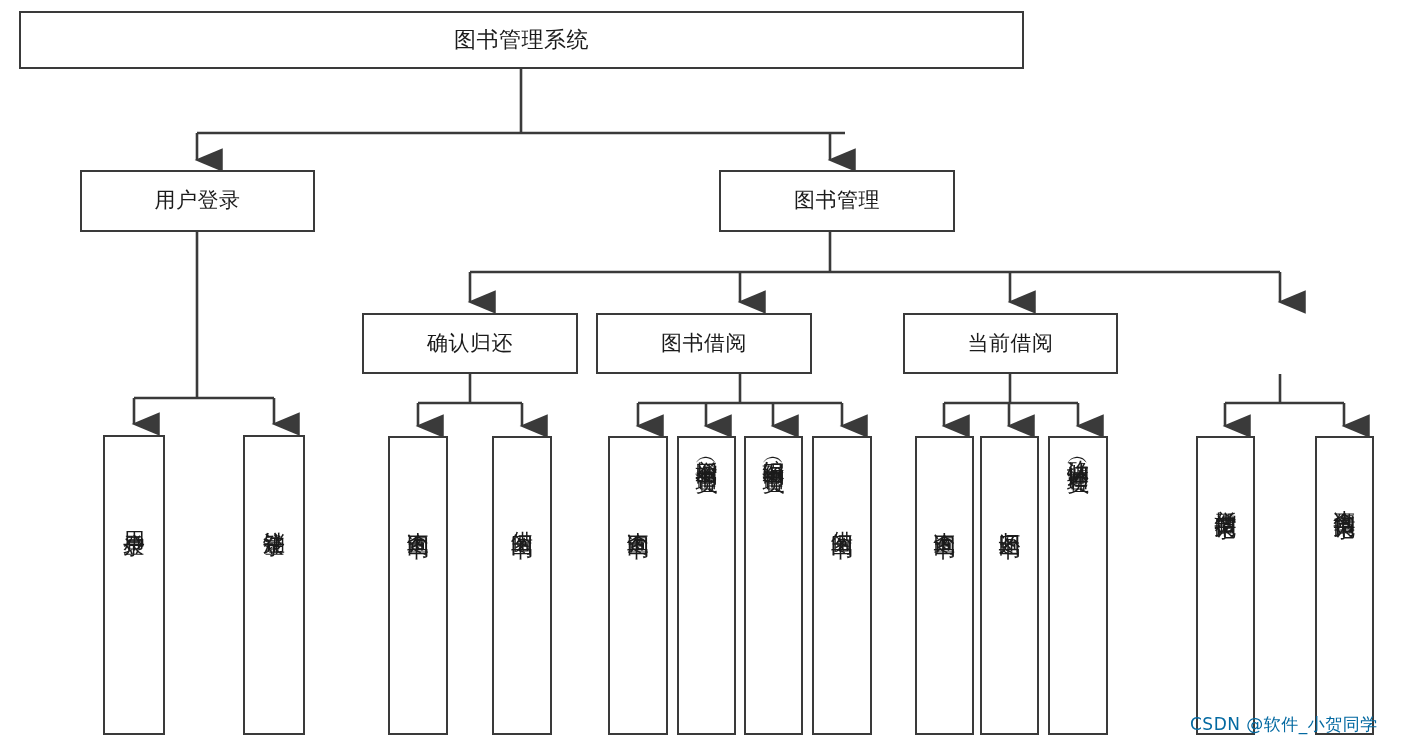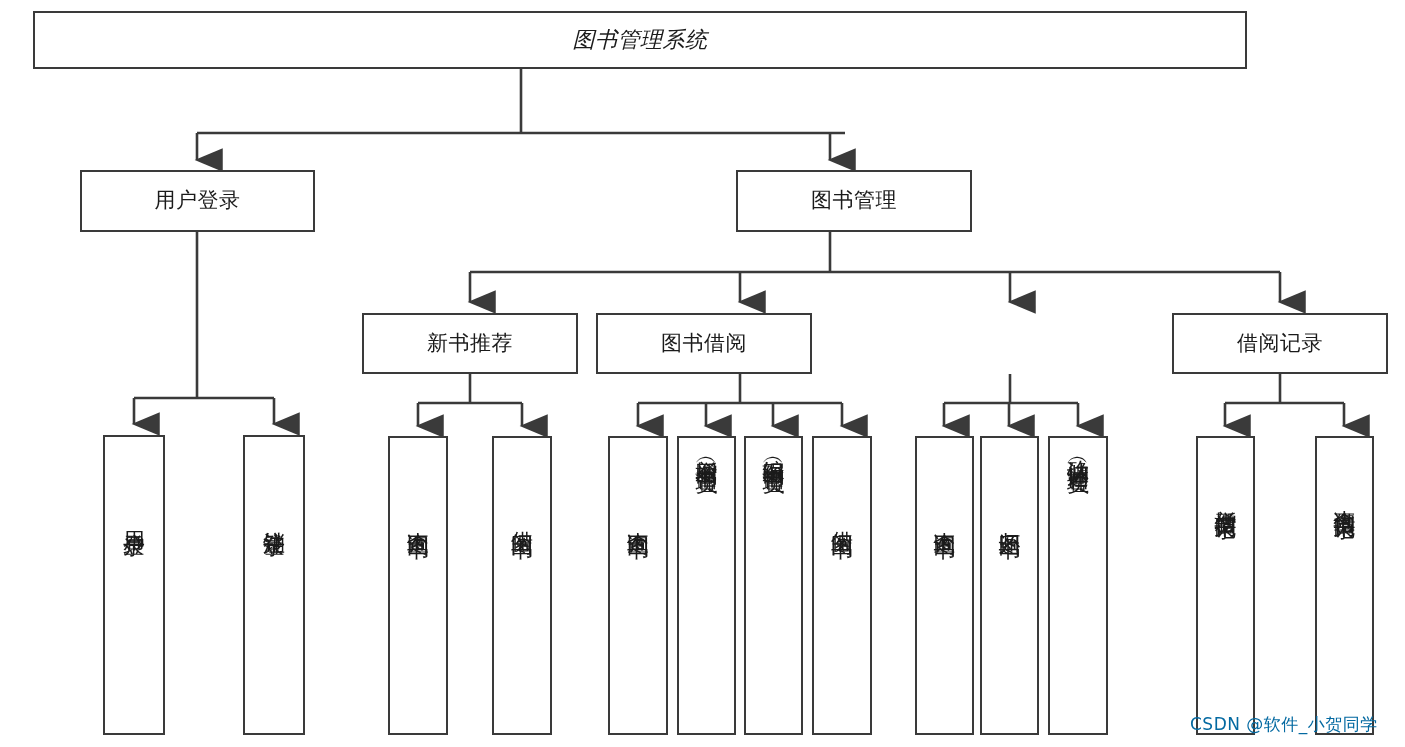--- a/index.html
+++ b/index.html
@@ -123,39 +123,39 @@
       <path d="M1009,403 L1009,426" marker-end="url(#arrow)"></path>
       <path d="M1078,403 L1078,426" marker-end="url(#arrow)"></path>
 
       <path d="M1280,374 L1280,403"></path>
       <path d="M1225,403 L1344,403"></path>
       <path d="M1225,403 L1225,426" marker-end="url(#arrow)"></path>
       <path d="M1344,403 L1344,426" marker-end="url(#arrow)"></path>
     </g>
   </svg>
 
-  <div class="node horiz root" style="left:33px; top:11px; width:1214px; height:58px;font-style:italic;">
+  <div class="node horiz root" style="left:19px; top:11px; width:1005px; height:58px;">
     <span class="label">图书管理系统</span>
   </div>
 
   <div class="node horiz" style="left:80px; top:170px; width:235px; height:62px;">
     <span class="label">用户登录</span>
   </div>
-  <div class="node horiz" style="left:736px; top:170px; width:236px; height:62px;">
+  <div class="node horiz" style="left:719px; top:170px; width:236px; height:62px;">
     <span class="label">图书管理</span>
   </div>
 
   <div class="node horiz" style="left:362px; top:313px; width:216px; height:61px;">
-    <span class="label">新书推荐</span>
+    <span class="label">确认归还</span>
   </div>
   <div class="node horiz" style="left:596px; top:313px; width:216px; height:61px;">
     <span class="label">图书借阅</span>
   </div>
-  <div class="node horiz" style="left:1172px; top:313px; width:216px; height:61px;">
-    <span class="label">借阅记录</span>
+  <div class="node horiz" style="left:903px; top:313px; width:215px; height:61px;">
+    <span class="label">当前借阅</span>
   </div>
 
   <div class="node vert short" style="left:103px; top:435px; width:62px; height:300px;">
     <span class="label">用户登录</span>
   </div>
   <div class="node vert short" style="left:243px; top:435px; width:62px; height:300px;">
     <span class="label">注销登录</span>
   </div>
 
   <div class="node vert short" style="left:388px; top:436px; width:60px; height:299px;">

